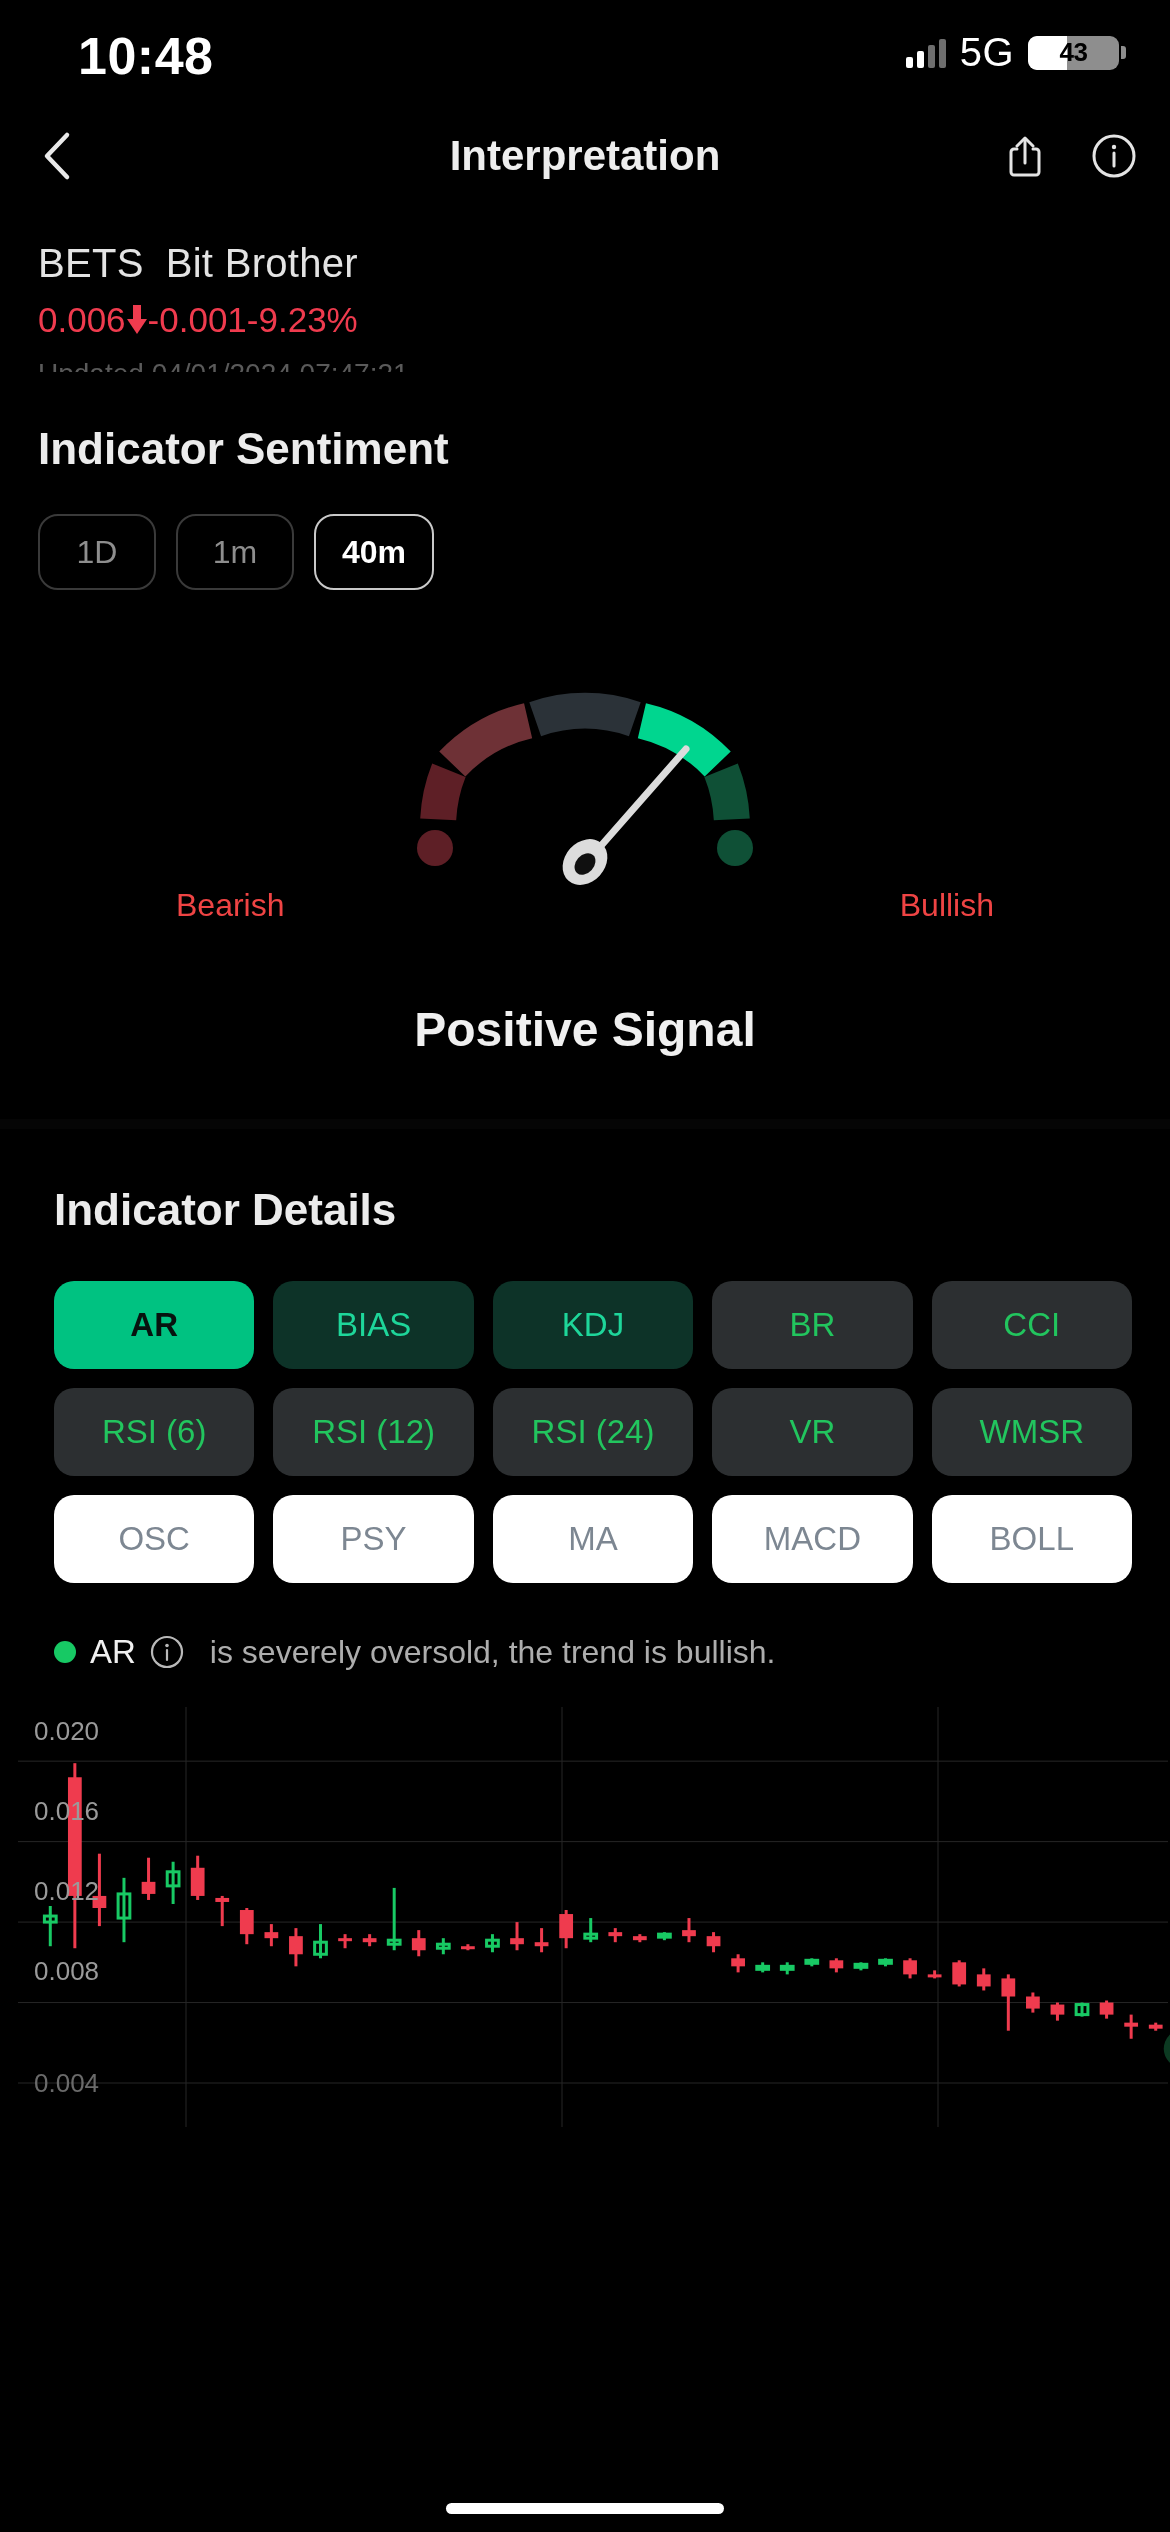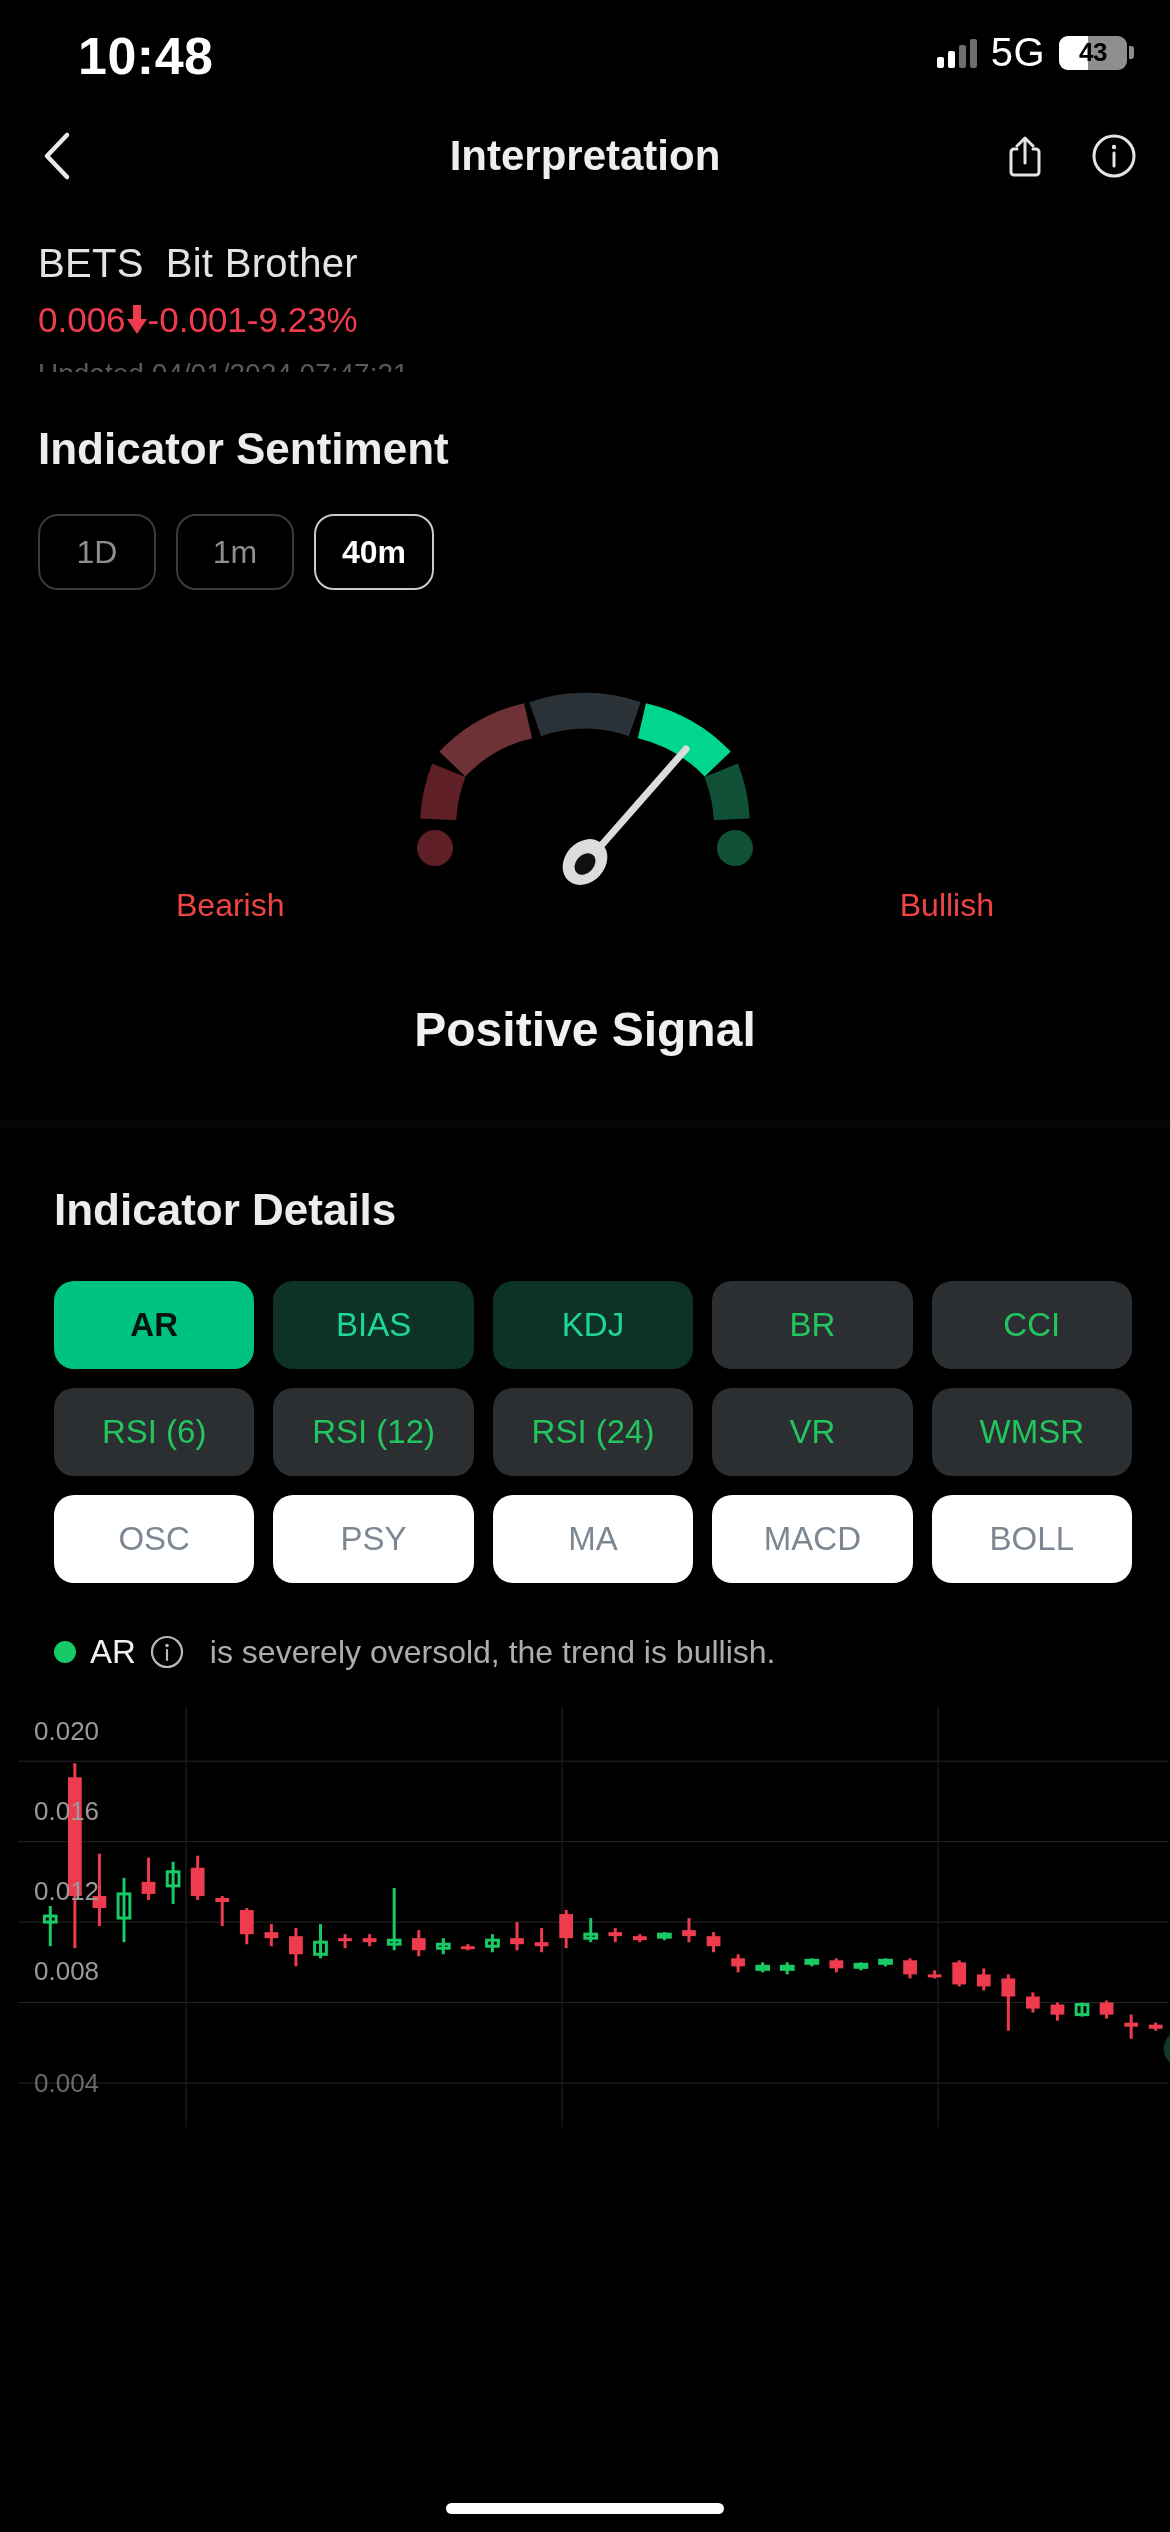--- a/index.html
+++ b/index.html
@@ -12,33 +12,33 @@
     position:relative;
   }
 
   
   .statusbar { height:108px; position:relative; }
   .sb-time {
     position:absolute; left:78px; top:26px;
     font-size:52px; font-weight:600; color:#fff; letter-spacing:0.5px;
   }
   .sb-right {
-    position:absolute; right:36px; top:30px;
+    position:absolute; right:44px; top:30px;
     display:flex; align-items:center; gap:14px;
   }
   .sig-bars { display:flex; align-items:flex-end; gap:4px; height:30px; }
   .sig-bars i { display:block; width:7px; border-radius:2px; background:#8b8b8b; }
   .sig-bars i:nth-child(1){ height:11px; background:#fff; }
   .sig-bars i:nth-child(2){ height:17px; background:#fff; }
   .sig-bars i:nth-child(3){ height:23px; background:#6e6e6e; }
   .sig-bars i:nth-child(4){ height:29px; background:#6e6e6e; }
   .sb-net { font-size:40px; font-weight:500; color:#fff; letter-spacing:0.5px; }
   .batt { position:relative; display:flex; align-items:center; }
   .batt-body {
-    width:68px; height:34px; border-radius:9px; background:#8e8e8e;
+    width:91px; height:34px; border-radius:9px; background:#8e8e8e;
     position:relative; overflow:hidden;
   }
   .batt-fill {
     position:absolute; left:0; top:0; bottom:0; width:43%;
     background:#fff; border-radius:8px 0 0 8px;
   }
   .batt-num {
     position:absolute; inset:0; display:flex; align-items:center; justify-content:center;
     font-size:26px; font-weight:700; color:#000; z-index:2; letter-spacing:-0.5px;
   }

